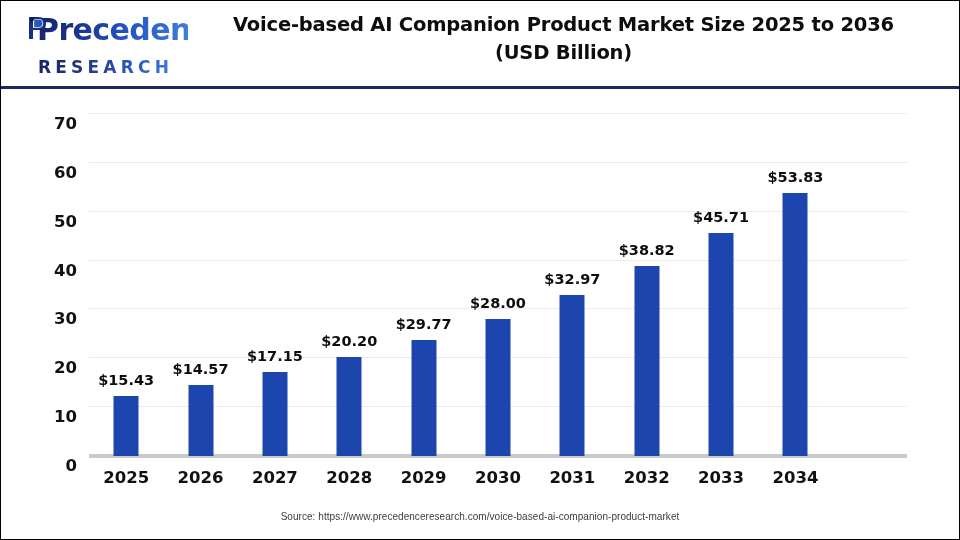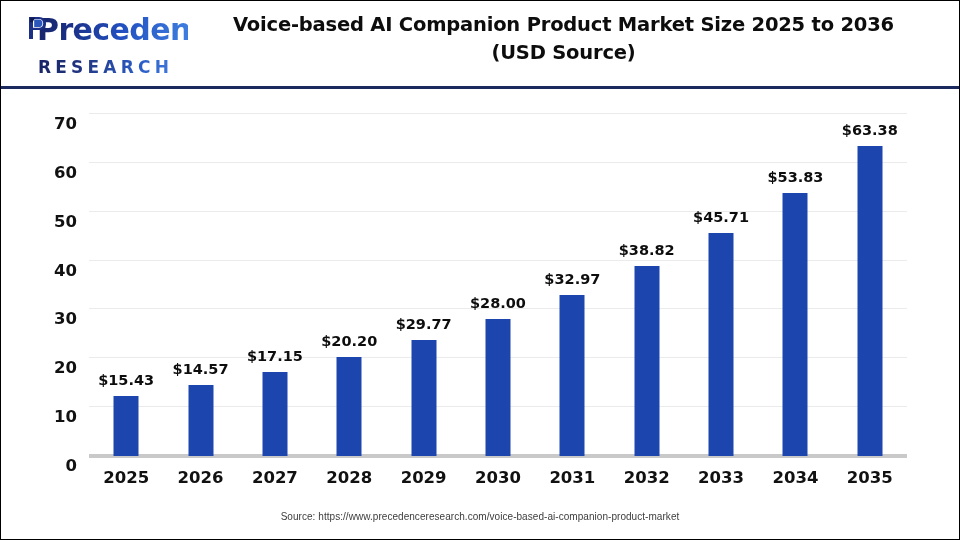--- a/index.html
+++ b/index.html
@@ -197,21 +197,21 @@
           <path d="M7.2 3.6 L12 3.6 C14.2 3.6 15.4 5.3 15.4 7.4 C15.4 9.6 13.9 11.1 11.8 11.1 L7.2 11.1 Z" fill="#2b56bb"></path>
           <path d="M3.2 1.6 L8.2 1.6 L5.6 6.2 L3.2 6.2 Z" fill="#101a4e"></path>
         </svg>
       </div>
       <div class="logo-wordmark">Precedence</div>
       <div class="logo-sub">RESEARCH</div>
     </div>
 
     <div class="chart-title">
       <div>Voice-based AI Companion Product Market Size 2025 to 2036</div>
-      <div>(USD Source)</div>
+      <div>(USD Billion)</div>
     </div>
   </div>
 
   <div class="plot-wrap">
 
     <div class="plot-area">
       <div id="gridlines">
           <div class="gridline" style="bottom: 0%;"></div>
           <div class="gridline" style="bottom: 14.2857%;"></div>
           <div class="gridline" style="bottom: 28.5714%;"></div>
@@ -278,22 +278,17 @@
         <div class="bar-slot" style="left: 594.909px; width: 74.3636px;">
           <div class="bar" style="height: 65.3%; background: rgb(28, 70, 173);"></div>
           <div class="bar-label" style="bottom: calc(65.3% + 8px);">$45.71</div>
           <div class="xtick">2033</div>
         </div>
         <div class="bar-slot" style="left: 669.273px; width: 74.3636px;">
           <div class="bar" style="height: 76.9%; background: rgb(28, 70, 173);"></div>
           <div class="bar-label" style="bottom: calc(76.9% + 8px);">$53.83</div>
           <div class="xtick">2034</div>
         </div>
-        <div class="bar-slot" style="left: 743.636px; width: 74.3636px;">
-          <div class="bar" style="height: 90.5429%; background: rgb(28, 70, 173);"></div>
-          <div class="bar-label" style="bottom: calc(90.5429% + 8px);">$63.38</div>
-          <div class="xtick">2035</div>
-        </div>
       </div>
   </div>
 
   <div class="source-note">Source: https://www.precedenceresearch.com/voice-based-ai-companion-product-market</div>
 </div>
 
 </body></html>

